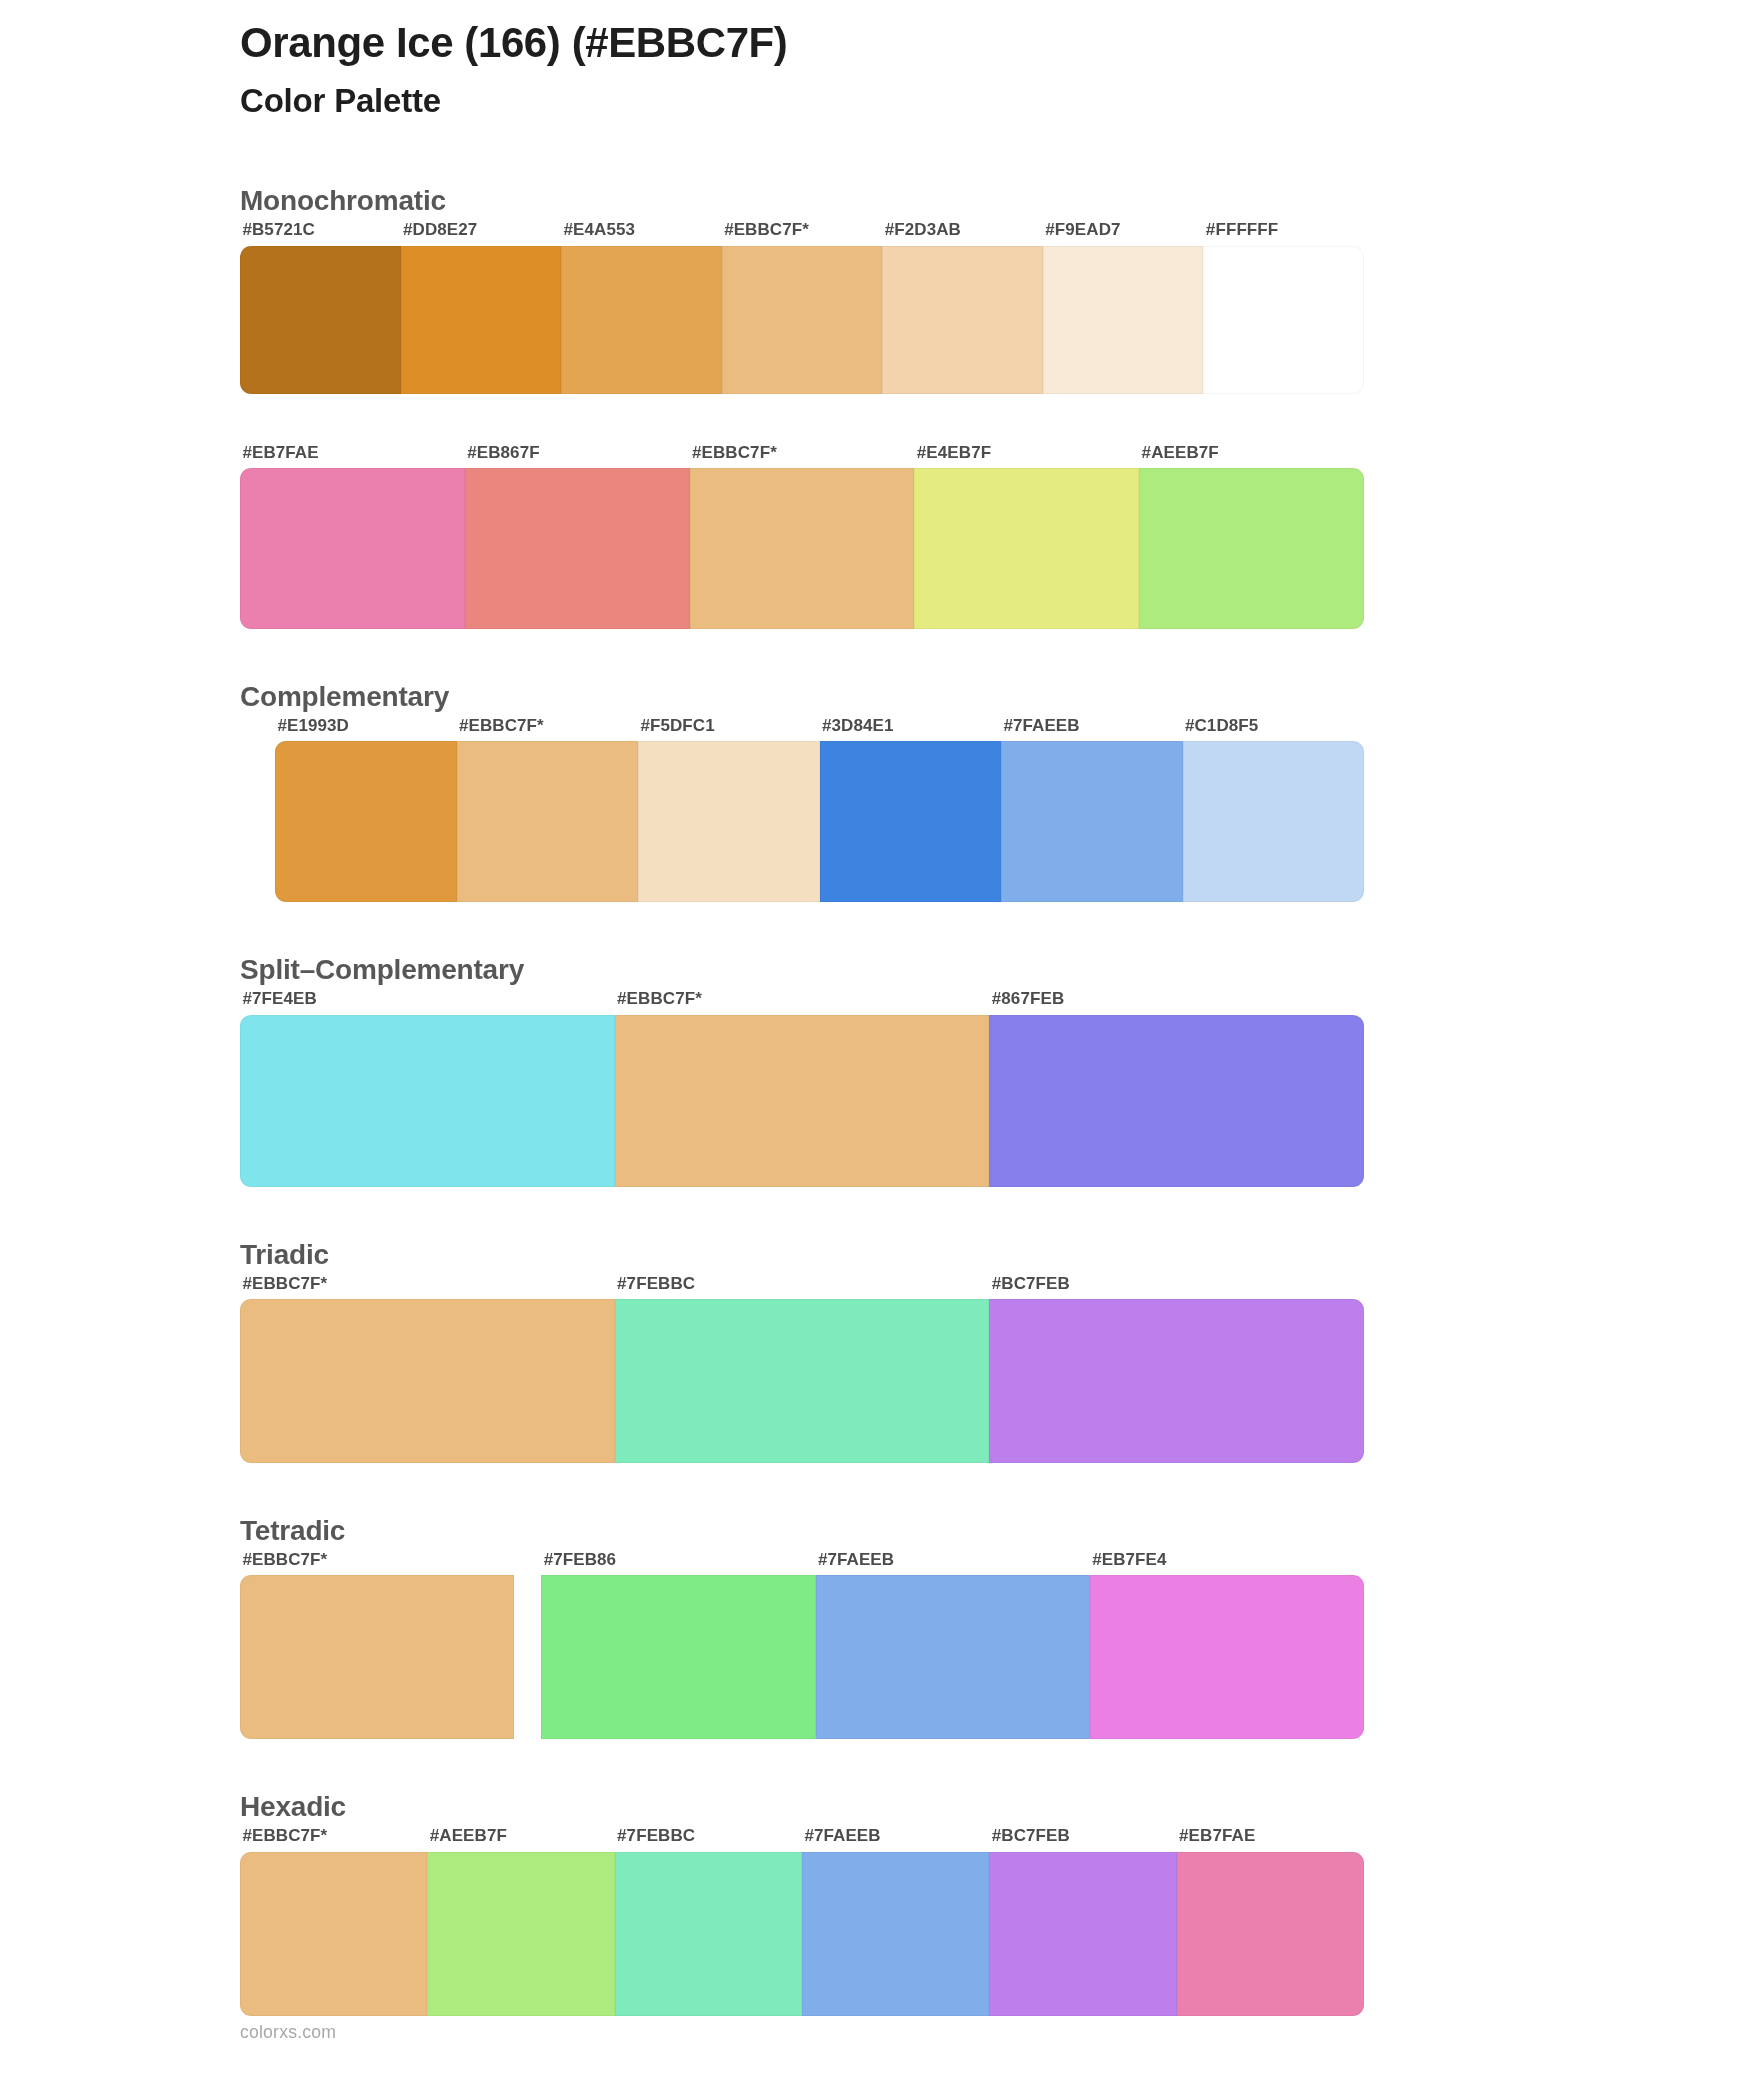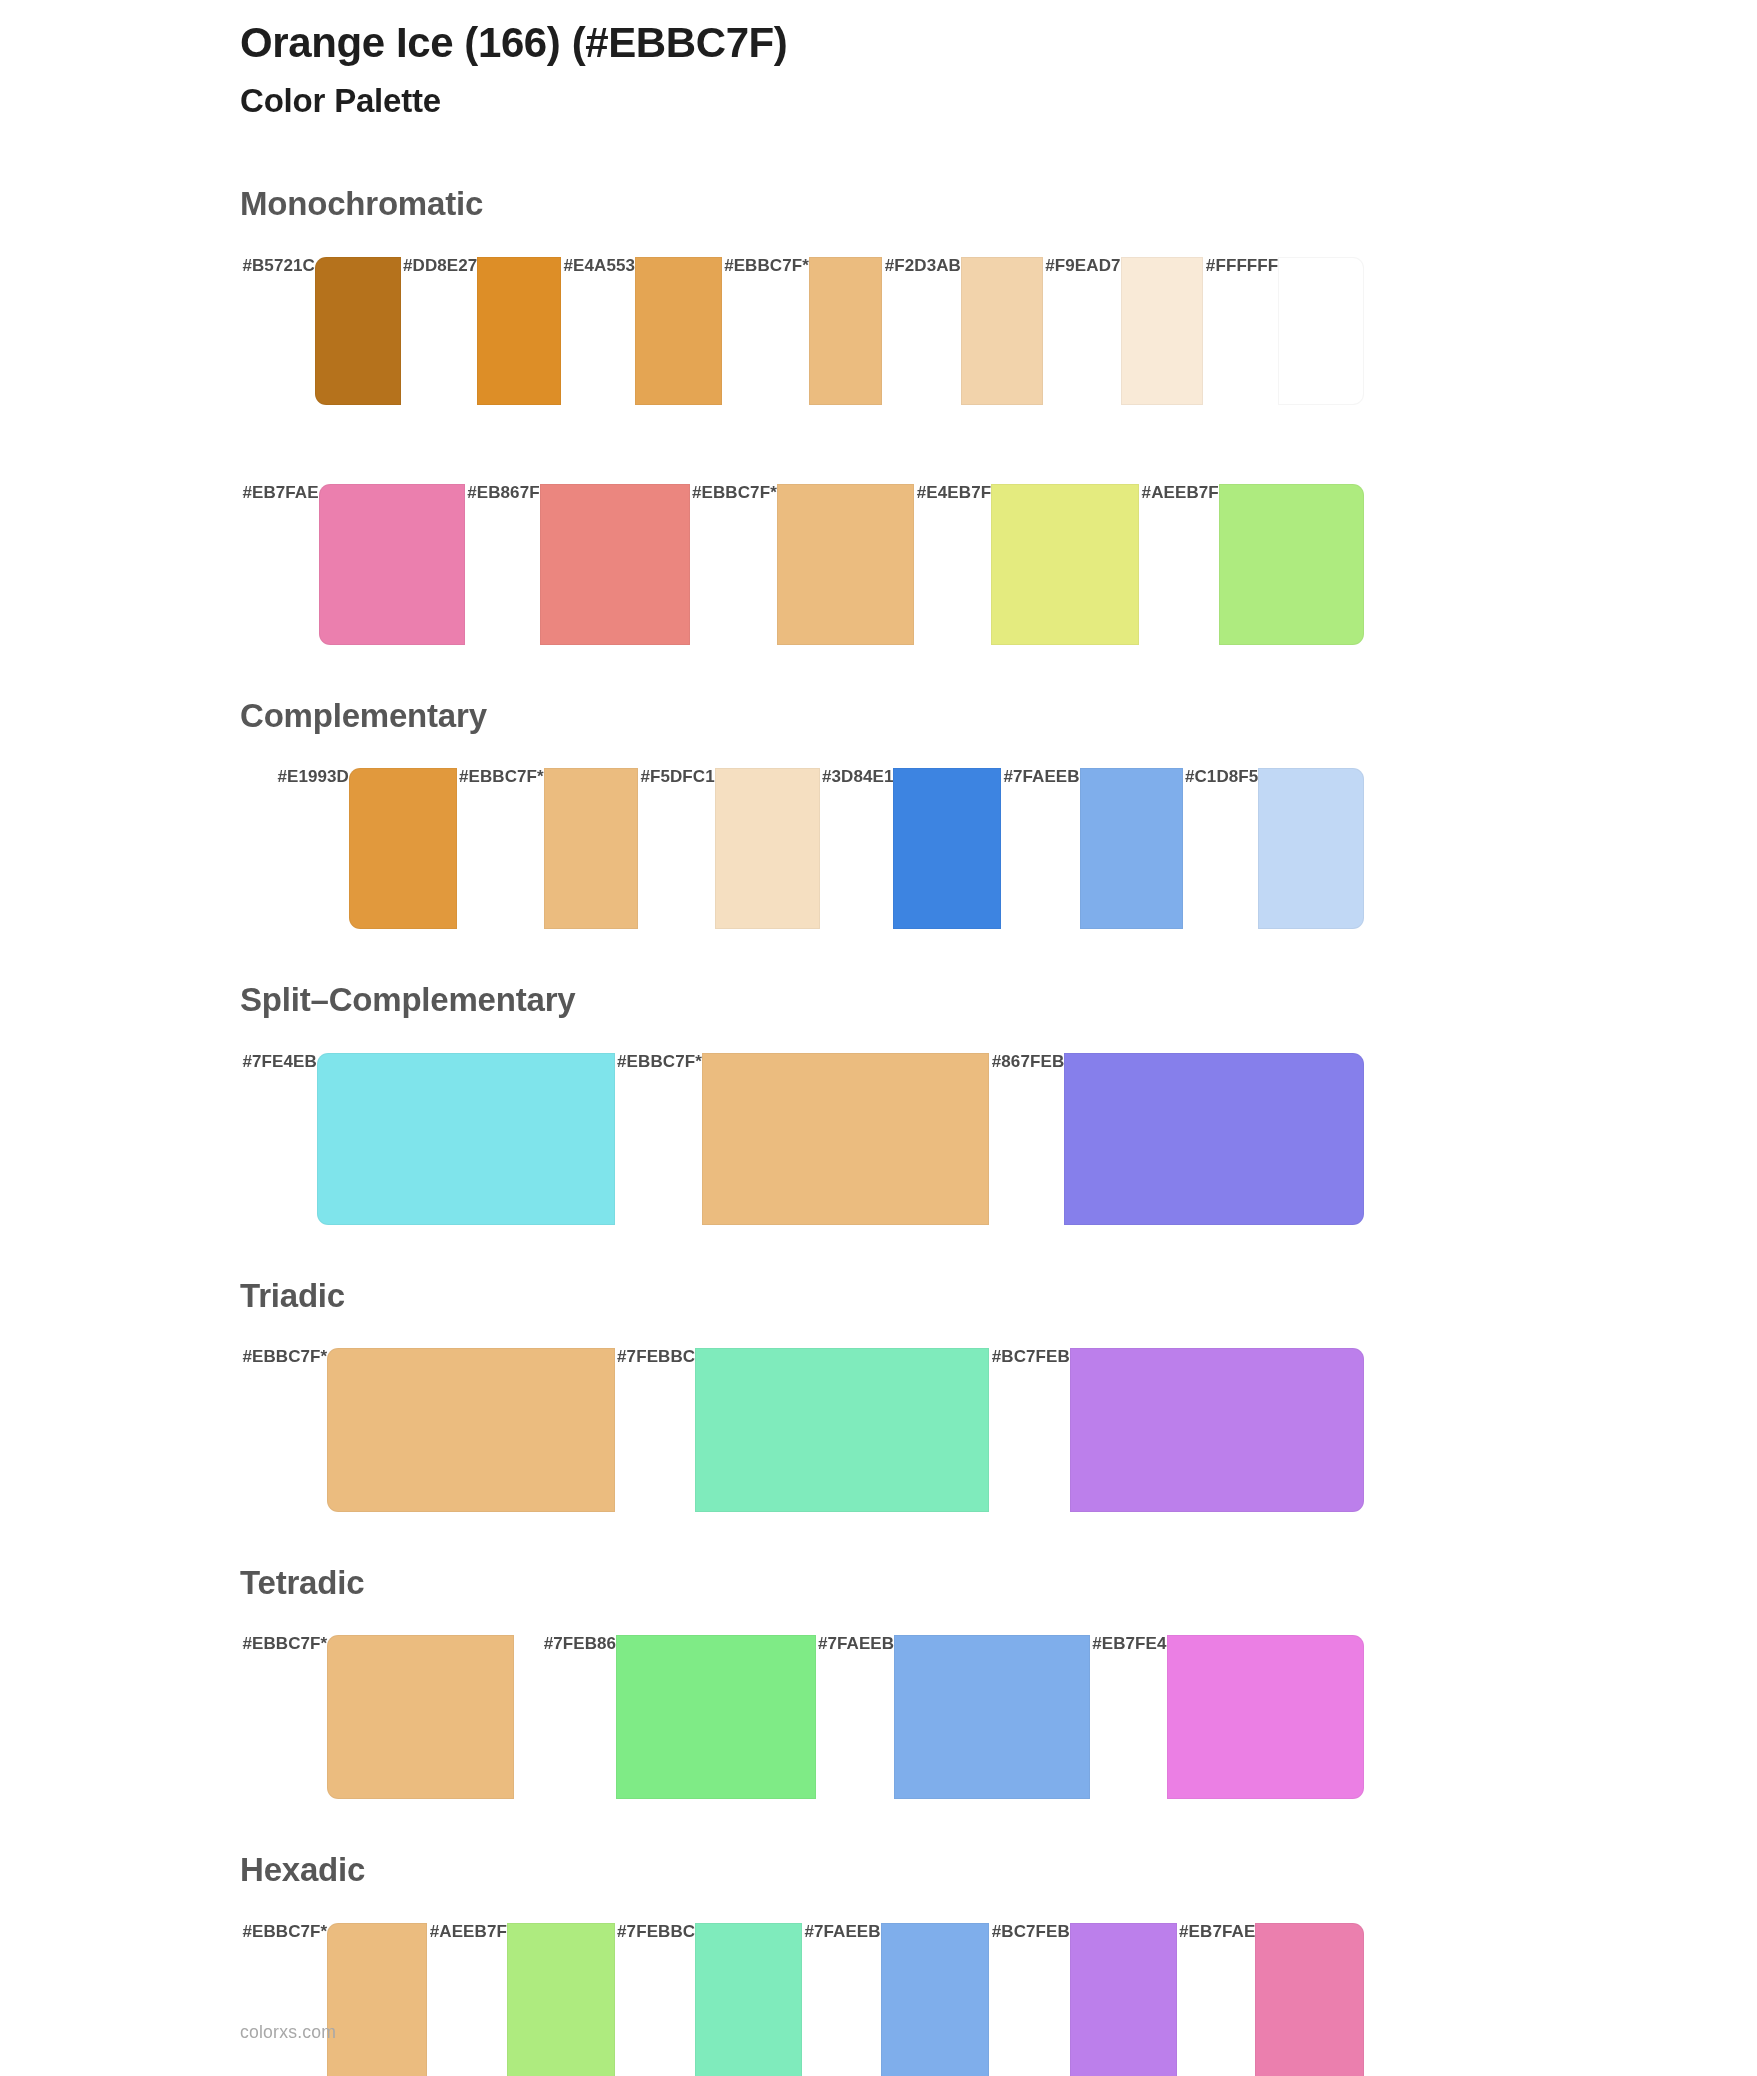--- a/index.html
+++ b/index.html
@@ -44,38 +44,37 @@
   }
 
   
   .section {
     margin-top: 50px;
   }
   .section:first-of-type {
     margin-top: 62px;
   }
   .section-title {
-    font-size: 33px;
+    font-size: 28px;
     font-weight: bold;
     color: #575757;
     letter-spacing: -0.2px;
     margin: 0 0 3.2px 0;
     line-height: 1.25;
   }
 
   .swatch-row {
     display: flex;
     width: 100%;
     align-items: stretch;
   }
   .swatch {
     position: relative;
     display: flex;
-    flex-direction: row;
-    margin-top: 29px;
+    flex-direction: column;
   }
   .swatch-label {
     font-size: 17px;
     font-weight: bold;
     color: #4c4c4c;
     letter-spacing: 0.1px;
     line-height: 1;
     padding: 0 0 7.2px 2.4px;
     white-space: nowrap;
   }

